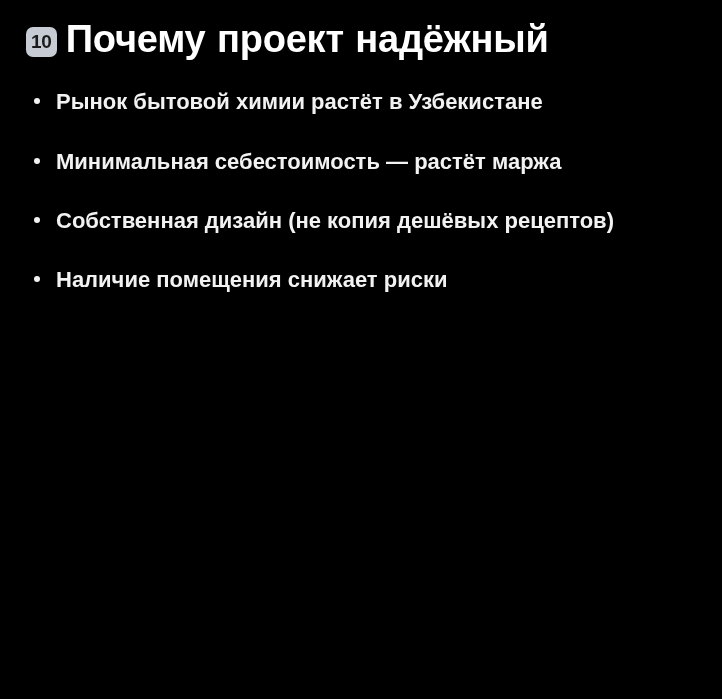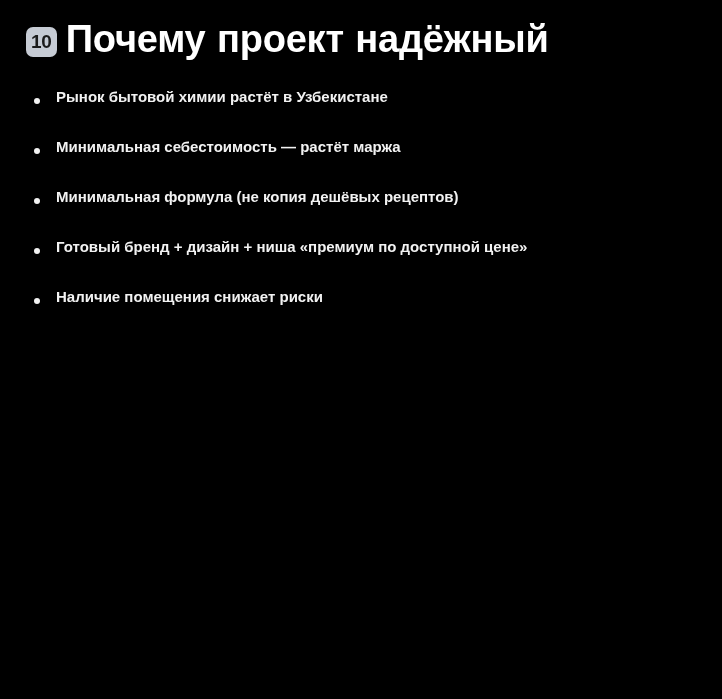--- a/index.html
+++ b/index.html
@@ -49,21 +49,21 @@
   }
   ul.bullets {
     list-style: none;
     margin: 0;
     padding: 0 0 0 2px;
   }
   ul.bullets > li {
     position: relative;
     padding-left: 28px;
     margin: 0 0 30px 0;
-    font-size: 15px;
+    font-size: 22px;
     line-height: 1.33;
     font-weight: bold;
     color: #f2f2f2;
     max-width: 640px;
   }
   ul.bullets > li:last-child {
     margin-bottom: 0;
   }
   ul.bullets > li .dot {
     position: absolute;
@@ -92,25 +92,21 @@
     <li>
       <span class="dot"></span>
       <span class="bullet-text">Рынок бытовой химии растёт в Узбекистане</span>
     </li>
     <li>
       <span class="dot"></span>
       <span class="bullet-text">Минимальная себестоимость — растёт маржа</span>
     </li>
     <li>
       <span class="dot"></span>
-      <span class="bullet-text">Минимальная формула (не копия дешёвых рецептов)</span>
-    </li>
-    <li>
-      <span class="dot"></span>
-      <span class="bullet-text">Готовый бренд + дизайн + ниша «премиум по доступной цене»</span>
+      <span class="bullet-text">Собственная дизайн (не копия дешёвых рецептов)</span>
     </li>
     <li>
       <span class="dot"></span>
       <span class="bullet-text">Наличие помещения снижает риски</span>
     </li>
   </ul>
 
 </div>
 
 </body></html>

